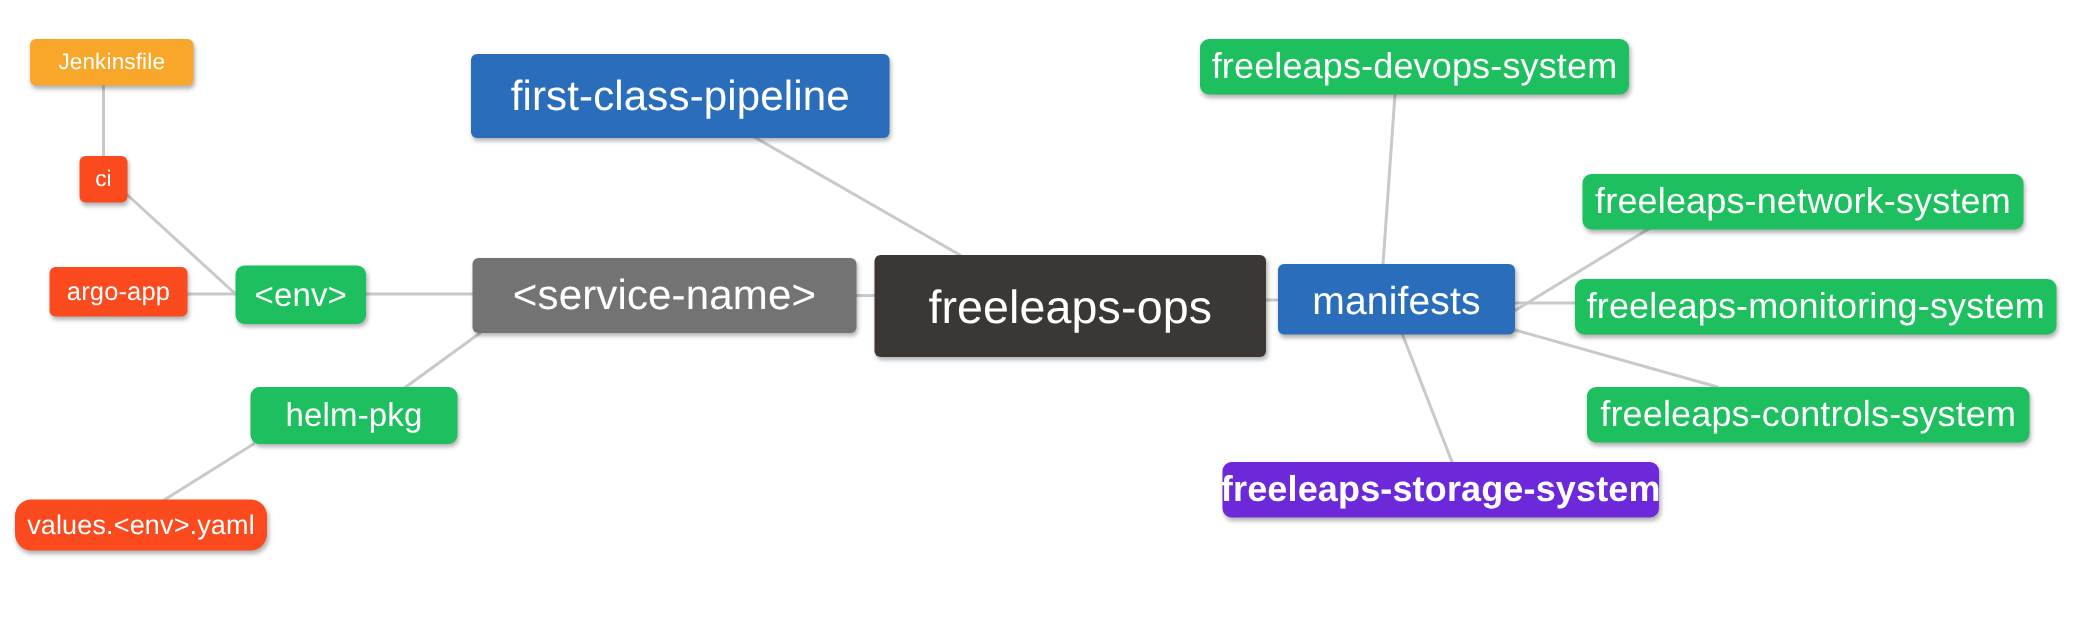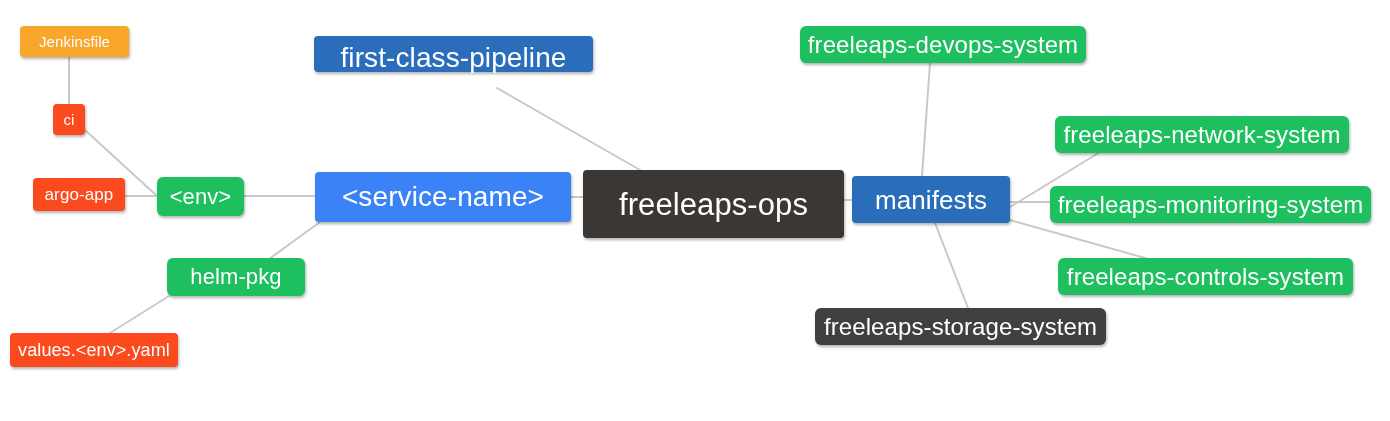--- a/index.html
+++ b/index.html
@@ -125,45 +125,45 @@
       </div>
       <div class="node t-red-md" style="left: 33px; top: 178px; width: 92px; height: 33px; background: rgb(250, 74, 30);">
         <span class="node-label">argo-app</span>
       </div>
       <div class="node t-green-md" style="left: 157px; top: 177px; width: 87px; height: 39px; background: rgb(29, 191, 95);">
         <span class="node-label">&lt;env&gt;</span>
       </div>
       <div class="node t-green-md" style="left: 147px; top: 258px; width: 138px; height: 38px; background: rgb(29, 191, 95); margin-left: 20px;">
         <span class="node-label">helm-pkg</span>
       </div>
-      <div class="node t-red-lg" style="left: 10px; top: 333px; width: 168px; height: 34px; background: rgb(250, 74, 30);">
+      <div class="node t-red-lg" style="left: 10px; top: 333px; width: 168px; height: 34px; background: rgb(250, 74, 30); border-radius: 11px;">
         <span class="node-label">values.&lt;env&gt;.yaml</span>
       </div>
-      <div class="node t-blue-lg" style="left: 314px; top: 36px; width: 279px; height: 36px; background: rgb(42, 110, 187); align-items: flex-end;">
+      <div class="node t-blue-lg" style="left: 314px; top: 36px; width: 279px; height: 56px; background: rgb(42, 110, 187);">
         <span class="node-label">first-class-pipeline</span>
       </div>
-      <div class="node t-blue-lg" style="left: 315px; top: 172px; width: 256px; height: 50px; background: #3b82f6;">
+      <div class="node t-blue-lg" style="left: 315px; top: 172px; width: 256px; height: 50px; background: #737373;">
         <span class="node-label">&lt;service-name&gt;</span>
       </div>
       <div class="node t-root" style="left: 583px; top: 170px; width: 261px; height: 68px; background: rgb(59, 55, 53); align-items: center;">
         <span class="node-label">freeleaps-ops</span>
       </div>
       <div class="node t-blue-md" style="left: 852px; top: 176px; width: 158px; height: 47px; background: rgb(42, 110, 187);">
         <span class="node-label">manifests</span>
       </div>
       <div class="node t-green-lg" style="left: 800px; top: 26px; width: 286px; height: 37px; background: rgb(29, 191, 95);">
         <span class="node-label">freeleaps-devops-system</span>
       </div>
       <div class="node t-green-lg" style="left: 1055px; top: 116px; width: 294px; height: 37px; background: rgb(29, 191, 95);">
         <span class="node-label">freeleaps-network-system</span>
       </div>
       <div class="node t-green-lg" style="left: 1050px; top: 186px; width: 321px; height: 37px; background: rgb(29, 191, 95);">
         <span class="node-label">freeleaps-monitoring-system</span>
       </div>
       <div class="node t-green-lg" style="left: 1058px; top: 258px; width: 295px; height: 37px; background: rgb(29, 191, 95);">
         <span class="node-label">freeleaps-controls-system</span>
       </div>
-      <div class="node t-green-lg" style="left: 815px; top: 308px; width: 291px; height: 37px; background: #404040;">
+      <div class="node t-green-lg" style="left: 815px; top: 308px; width: 291px; height: 37px; background: #6d28d9; font-weight: bold;">
         <span class="node-label">freeleaps-storage-system</span>
       </div>
     </div>
 
 </div>
 
 </body></html>

